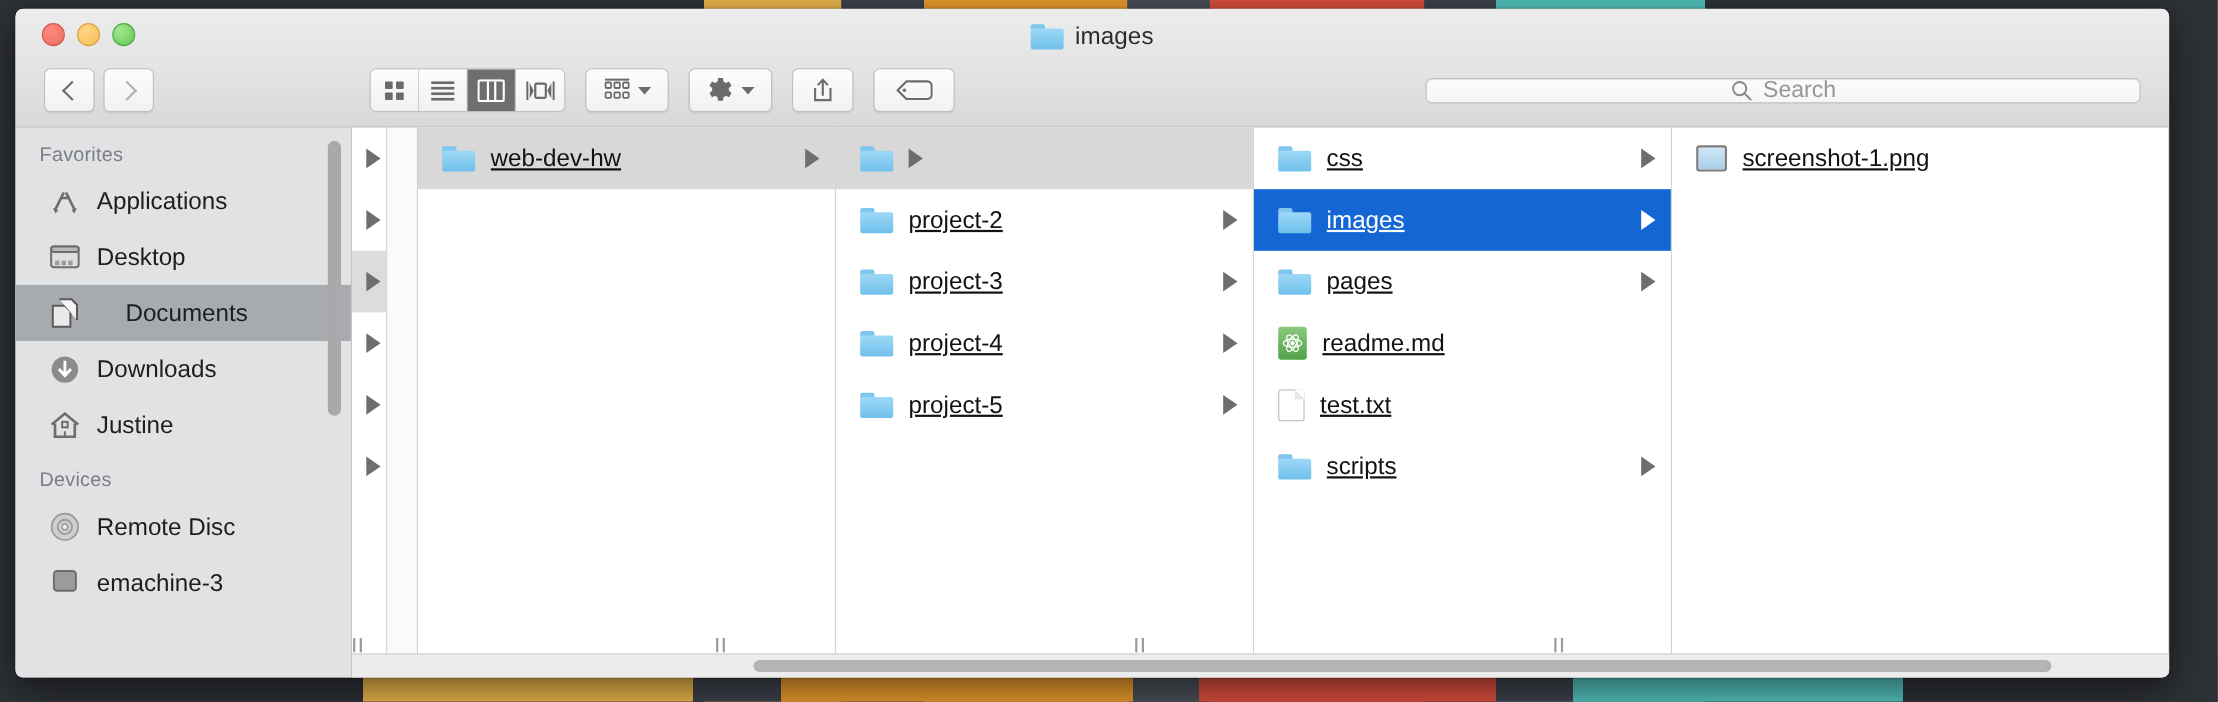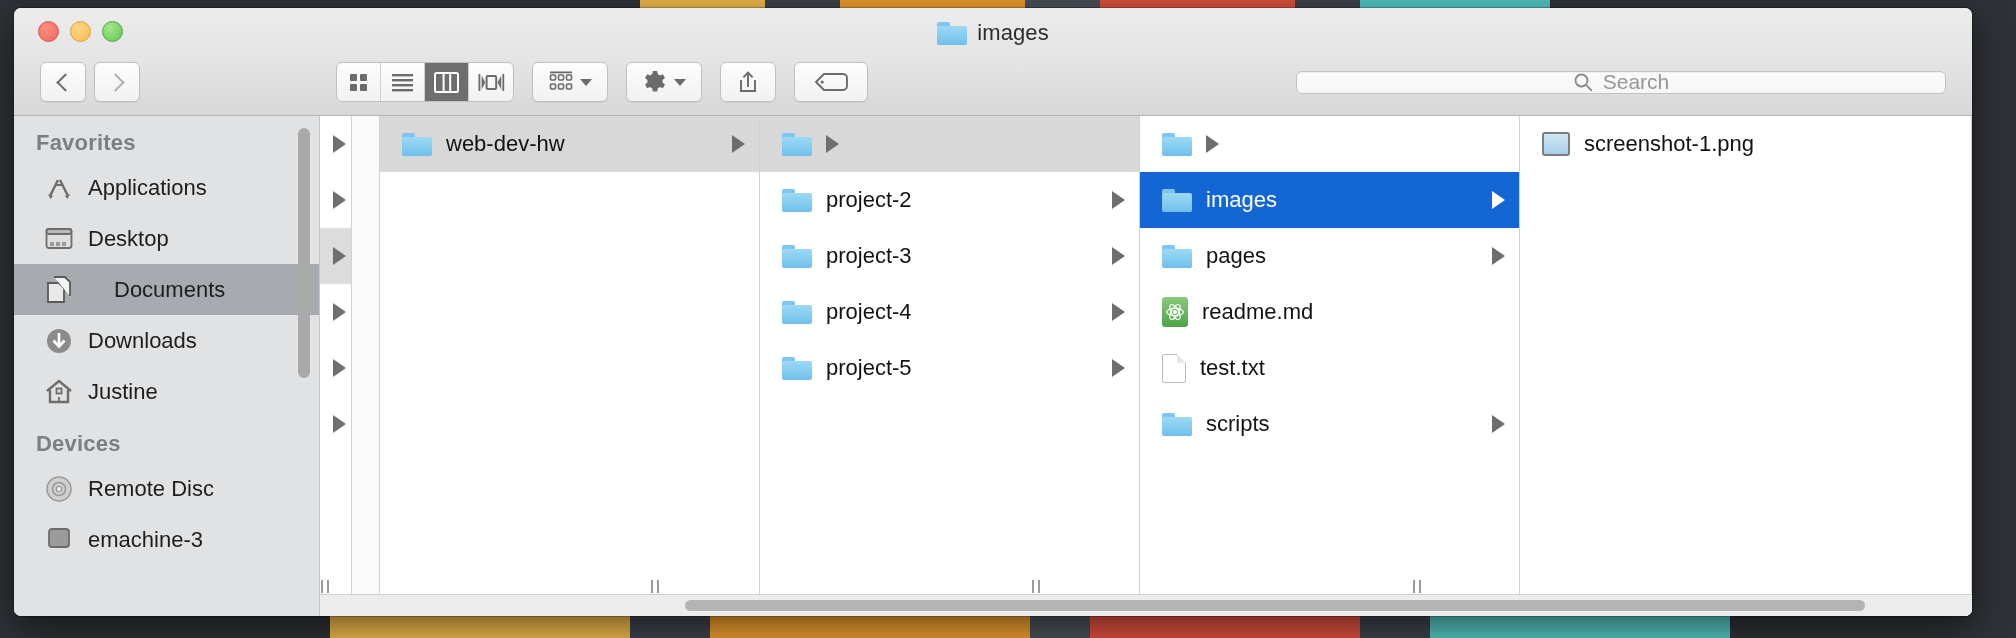--- a/index.html
+++ b/index.html
@@ -84,21 +84,21 @@
   .search .ph { color: #969696; font-size: 21px; }
 
   
   .body { flex: 1; display: flex; min-height: 0; position: relative; }
 
   
   .sidebar {
     width: 306px; flex: 0 0 306px; background: #e1e2e4;
     border-right: 1px solid #c4c4c4; position: relative; overflow: hidden;
   }
-  .sb-head { font-size: 22px; color: #7b7f85; font-weight: bold; padding: 14px 12px 6px 22px; letter-spacing: .2px; }
+  .sb-head { font-size: 18px; color: #7b7f85; font-weight: normal; padding: 14px 12px 6px 22px; letter-spacing: .2px; }
   .sb-item { height: 51px; display: flex; align-items: center; gap: 14px; padding-left: 30px; font-size: 22px; color: #1d1d1d; }
   .sb-item.selected { background: #a7abb0; gap: 40px; }
   .sb-icon { width: 30px; height: 30px; flex: 0 0 30px; display: flex; align-items: center; justify-content: center; }
   .sb-scroll { position: absolute; right: 9px; top: 12px; width: 12px; height: 250px; border-radius: 6px; background: #a9a9a9; }
 
   
   .stub-col { width: 32px; flex: 0 0 32px; background: #fff; border-right: 1px solid #d2d2d2; position: relative; }
   .stub-col .tri-row { height: 56px; display: flex; align-items: center; justify-content: center; }
   .stub-col .tri-row.hl { background: #dcdcdc; }
 
@@ -106,21 +106,21 @@
 
   
   .col { background: #fff; border-right: 1px solid #d2d2d2; position: relative; overflow: hidden; }
   .col.c1 { width: 380px; flex: 0 0 380px; }
   .col.c2 { width: 380px; flex: 0 0 380px; }
   .col.c3 { width: 380px; flex: 0 0 380px; }
   .col.c4 { flex: 1 1 auto; }
   .row { height: 56px; display: flex; align-items: center; padding: 0 14px 0 22px; font-size: 22px; color: #121212; gap: 14px; }
   .row.sel-gray { background: #d8d8d8; }
   .row.sel-blue { background: #1466d4; color: #fff; }
-  .row .name { flex: 1; white-space: nowrap; overflow: hidden; text-overflow: ellipsis; }
+  .row .name { flex: 1; white-space: nowrap; overflow: hidden; text-overflow: ellipsis; text-decoration: underline; }
   .row .arr { width: 0; height: 0; border-top: 9px solid transparent; border-bottom: 9px solid transparent;
               border-left: 13px solid #6e6e6e; }
   .row.sel-blue .arr { border-left-color: #fff; }
 
   
   .grips { position: absolute; left: 306px; right: 0; bottom: 22px; height: 22px; pointer-events: none; }
   .grip { position: absolute; bottom: 0; width: 18px; height: 16px; display: flex; gap: 4px; align-items: center; justify-content: center; }
   .grip i { width: 2px; height: 13px; background: #9a9a9a; display: block; }
 
   
@@ -450,20 +450,21 @@
         <span class="arr"></span>
       </div>
     </div>
 
     <div class="col c3">
       <div class="row">
         <span class="folder">
             <span class="tab"></span>
             <span class="bodyf"></span>
           </span>
+        <span class="name">css</span>
         <span class="arr"></span>
       </div>
       <div class="row sel-blue">
         <span class="folder">
             <span class="tab"></span>
             <span class="bodyf"></span>
           </span>
         <span class="name">images</span>
         <span class="arr"></span>
       </div>

